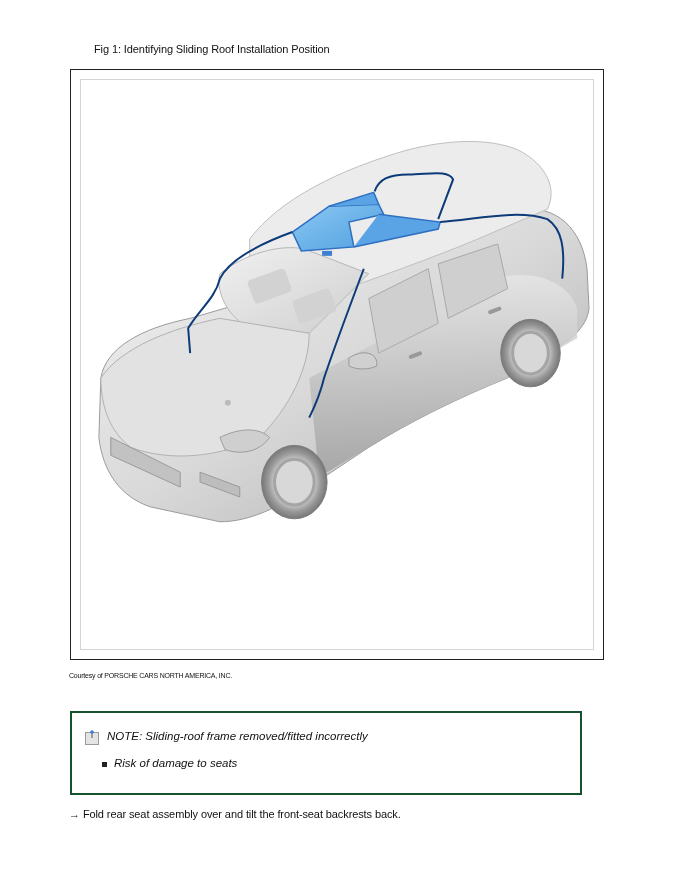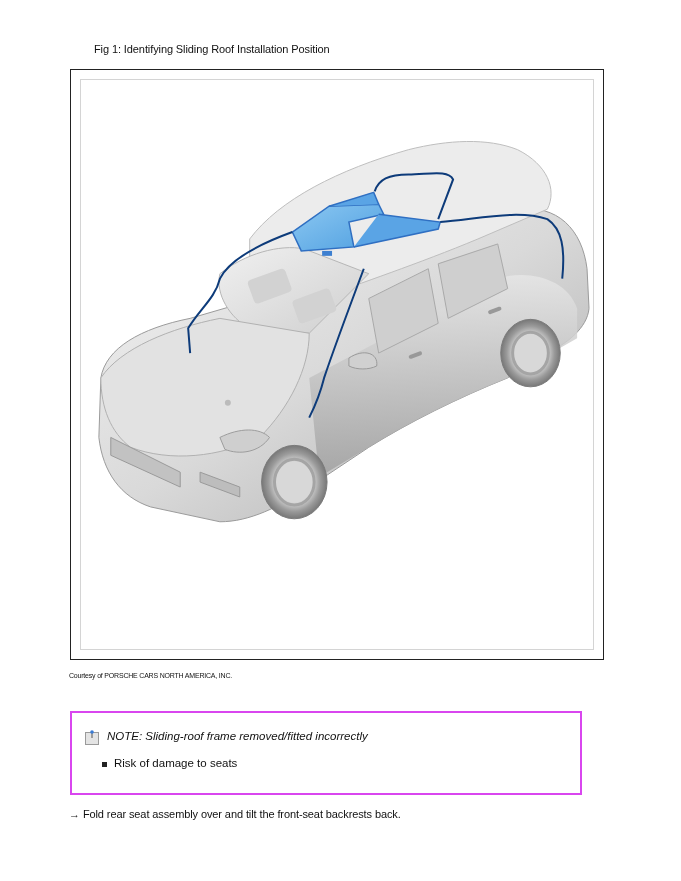--- a/index.html
+++ b/index.html
@@ -6,25 +6,25 @@
   body { width: 681px; height: 881px; position: relative; overflow: hidden;
          font-family: "Liberation Sans", sans-serif; color: #111; }
   .fig-caption { position: absolute; left: 69px; top: 43px; font-size: 11px; letter-spacing: -0.1px; margin-left: 25px; }
   .figure-frame { position: absolute; left: 70px; top: 69px; width: 534px; height: 591px;
                   border: 1px solid #222; box-sizing: border-box; }
   .figure-inner { position: absolute; left: 9px; top: 9px; right: 9px; bottom: 9px;
                   border: 1px solid #d4d4d4; background: #fff; }
   .figure-inner svg { position: absolute; left: 0; top: 0; width: 100%; height: 100%; }
   .courtesy { position: absolute; left: 69px; top: 672px; font-size: 7px; letter-spacing: -0.2px; }
   .note-box { position: absolute; left: 70px; top: 711px; width: 512px; height: 84px;
-              border: 2px solid #d946ef; box-sizing: border-box; }
+              border: 2px solid #14532d; box-sizing: border-box; }
   .note-icon { position: absolute; left: 13px; top: 17px; width: 14px; height: 15px; }
   .note-title { position: absolute; left: 35px; top: 17px; font-size: 11.5px; font-style: italic; }
   .note-bullet { position: absolute; left: 30px; top: 49px; width: 5px; height: 5px; background: #222; }
-  .note-text { position: absolute; left: 42px; top: 44px; font-size: 11.5px; }
+  .note-text { position: absolute; left: 42px; top: 44px; font-size: 11.5px; font-style: italic; }
   .step { position: absolute; left: 69px; top: 808px; font-size: 11px; letter-spacing: -0.1px; }
 </style>
 </head>
 <body>
 
 <div class="fig-caption">Fig 1: Identifying Sliding Roof Installation Position</div>
 
 <div class="figure-frame">
   <div class="figure-inner" title="Porsche Cayenne SUV shown from front-left overhead view with sliding roof frame and drain hoses highlighted in blue">
     <svg viewBox="0 0 516 573" xmlns="http://www.w3.org/2000/svg">

